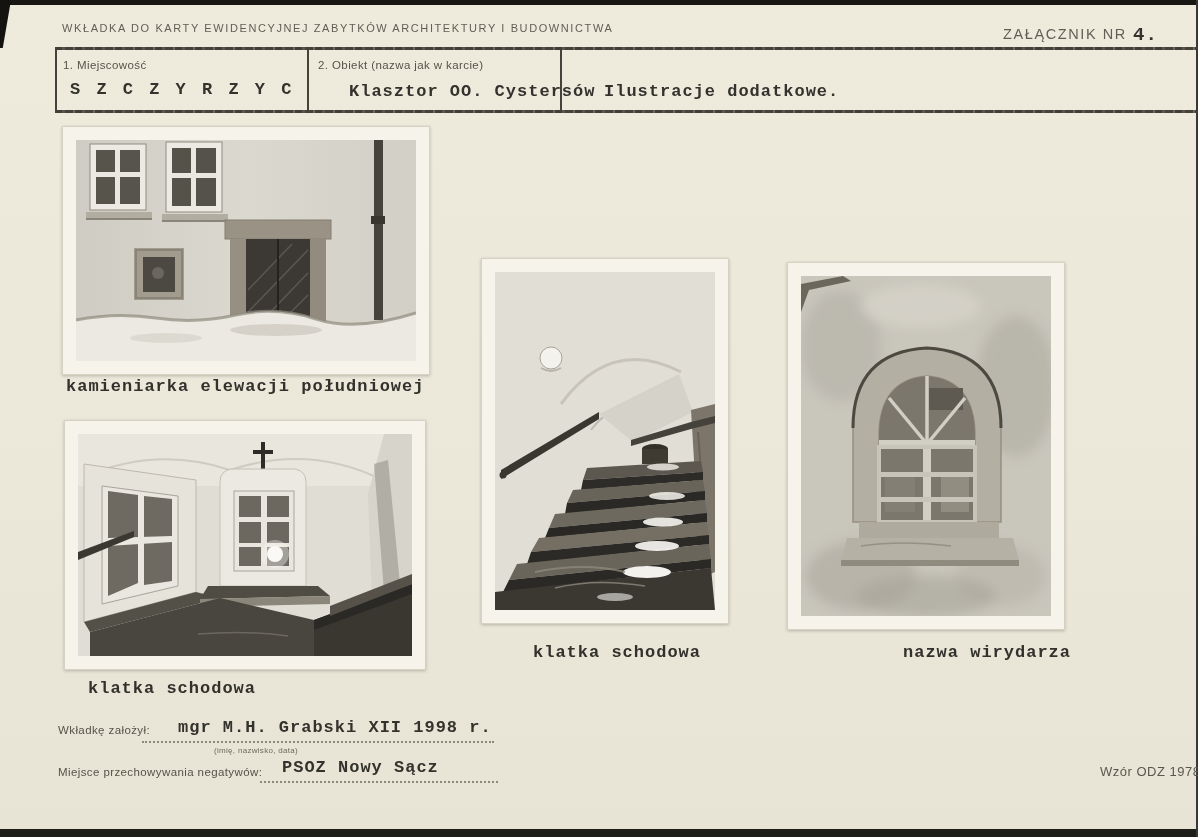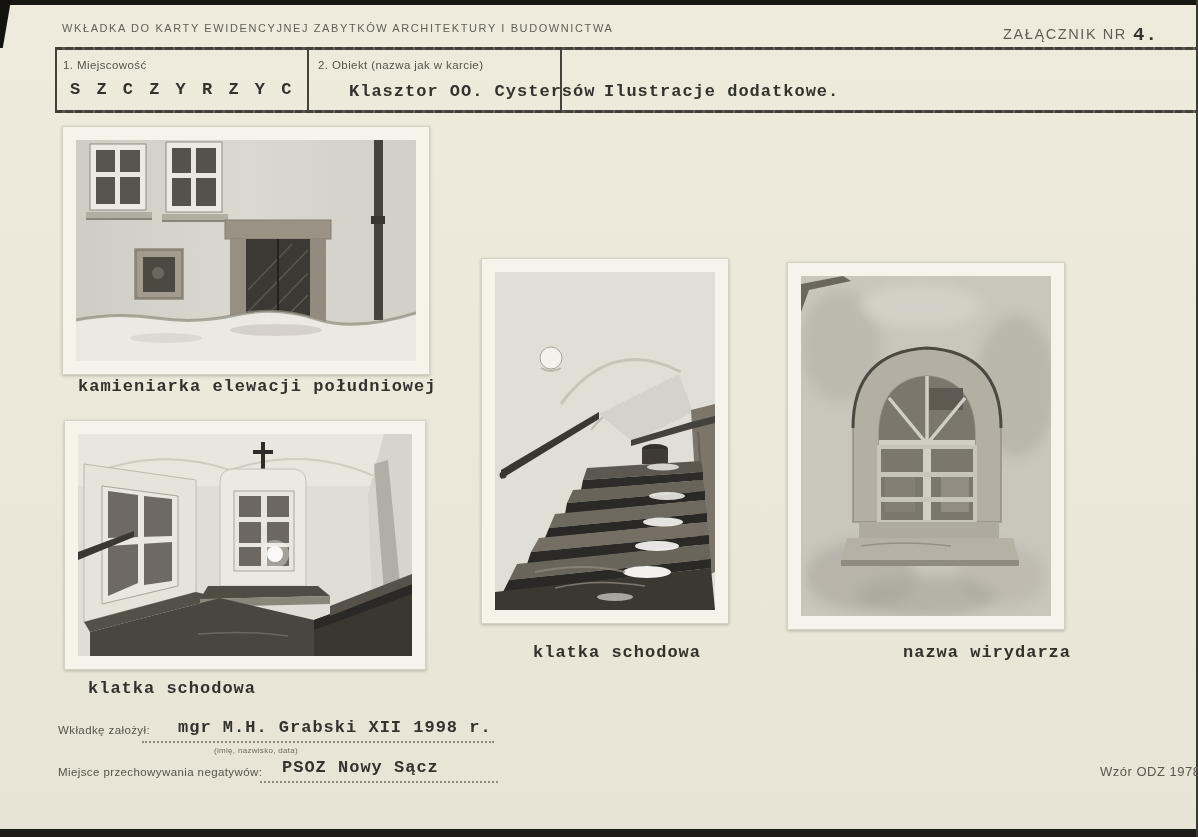--- a/index.html
+++ b/index.html
@@ -117,21 +117,21 @@
         <rect x="298" y="0" width="9" height="180" fill="#46433d"></rect>
         <rect x="295" y="76" width="14" height="8" fill="#39362f"></rect>
       </g>
 
       <path d="M0,180 Q40,172 80,178 T160,175 T240,179 T340,173 L340,221 L0,221 Z" fill="#ebe9e2"></path>
       <path d="M0,180 Q40,172 80,178 T160,175 T240,179 T340,173" fill="none" stroke="#8f8a7e" stroke-width="3" opacity=".7"></path>
       <ellipse cx="200" cy="190" rx="46" ry="6" fill="#c6c2b7" opacity=".6"></ellipse>
       <ellipse cx="90" cy="198" rx="36" ry="5" fill="#cdc9be" opacity=".5"></ellipse>
     </svg>
   </div>
-  <div class="abs caption" style="left:78px;top:377px;">kamieniarka elewacji południowej</div>
+  <div class="abs caption" style="left:66px;top:377px;">kamieniarka elewacji południowej</div>
 
   <div class="abs photo" style="left:64px;top:420px;">
     <svg width="334" height="222" viewBox="0 0 334 222">
       <rect width="334" height="222" fill="#e0ddd5"></rect>
       <rect width="334" height="52" fill="#e9e6de"></rect>
       <path d="M8,42 Q80,12 152,36" fill="none" stroke="#cfccc2" stroke-width="2"></path>
       <path d="M152,36 Q232,10 304,46" fill="none" stroke="#cfccc2" stroke-width="2"></path>
 
       <g fill="#2e2c28">
         <rect x="183" y="8" width="4" height="30"></rect>

